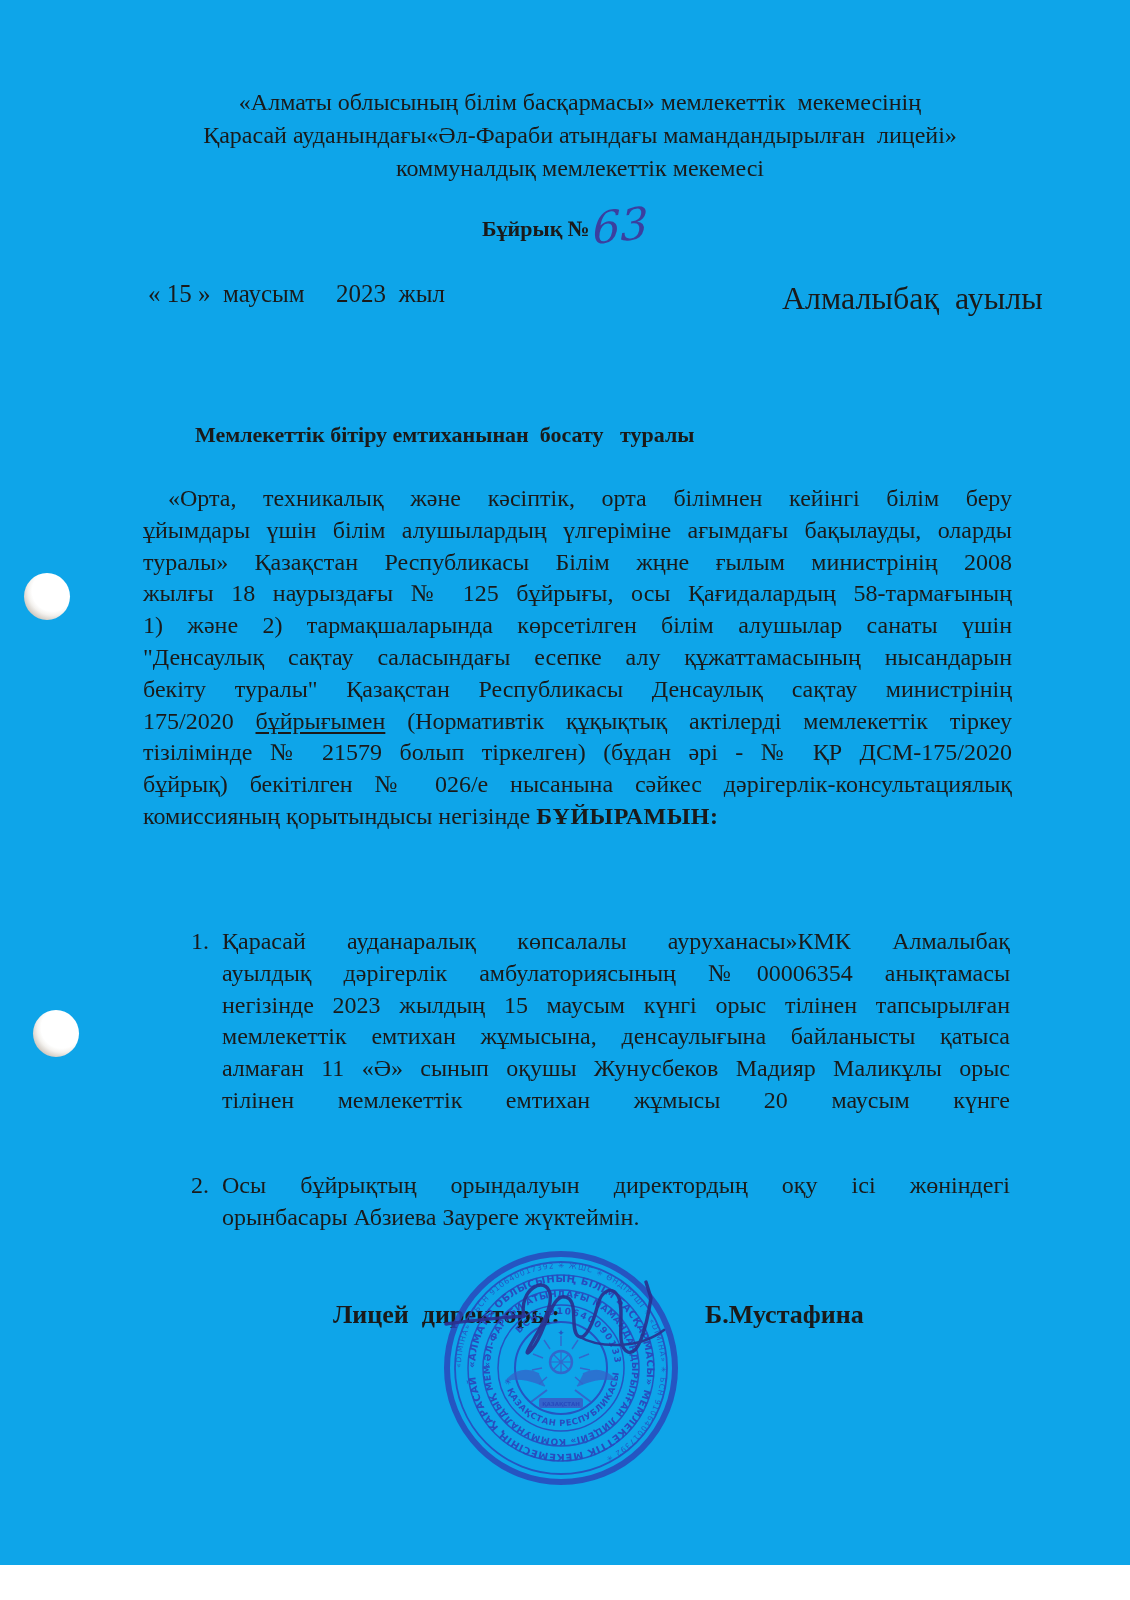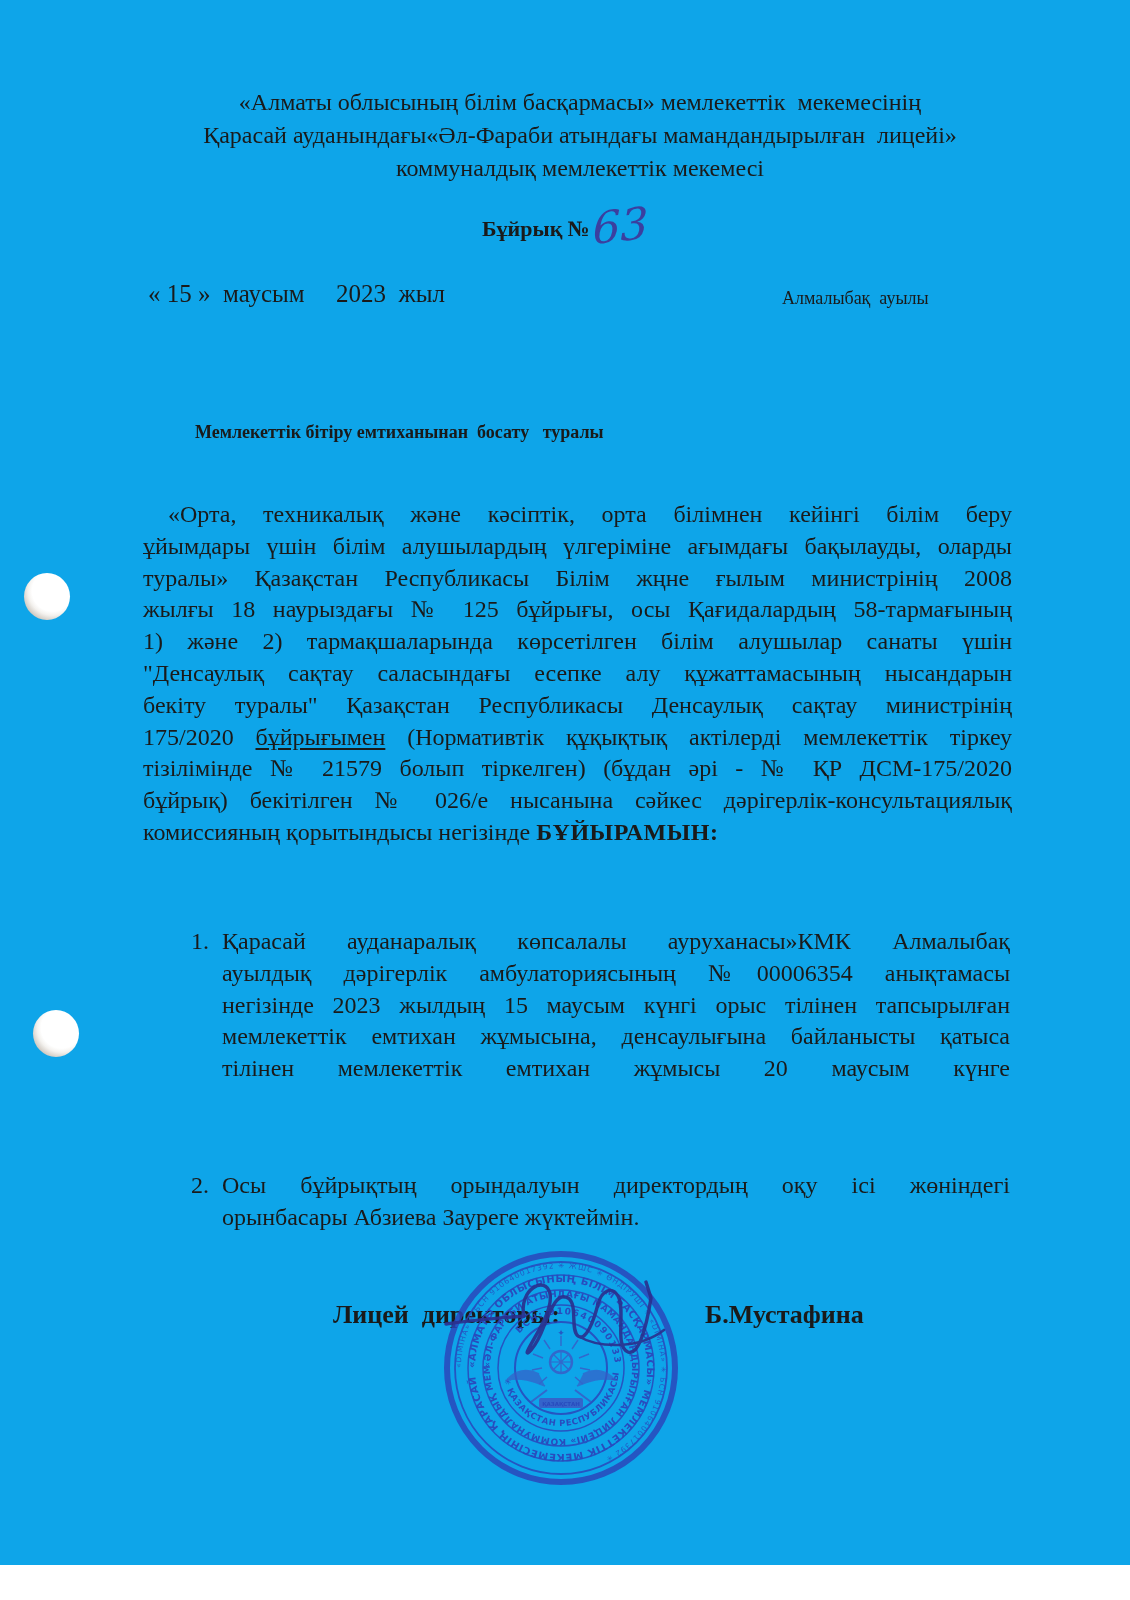--- a/index.html
+++ b/index.html
@@ -28,25 +28,25 @@
   .order-label{font-weight:bold;font-size:22px;}
   .order-number{
     display:inline-block;font-size:44px;line-height:30px;
     font-style:italic;color:#3b3f9f;
     transform:rotate(-6deg) translateY(5px) skewX(-6deg);
     font-family:"DejaVu Serif", serif;
     margin-left:2px;
   }
   
   .date-part{position:absolute;left:148px;top:280px;font-size:25px;white-space:pre;}
-  .place-part{position:absolute;left:782px;top:288px;font-size:18px;white-space:pre;}
-  
-  .subject{position:absolute;left:195px;top:422px;font-size:18px;font-weight:bold;white-space:pre;text-align:right;}
-  
-  .body-par{position:absolute;left:143px;top:499px;width:869px;font-size:24px;}
+  .place-part{position:absolute;left:782px;top:280px;font-size:32px;white-space:pre;}
+  
+  .subject{position:absolute;left:195px;top:422px;font-size:22px;font-weight:bold;white-space:pre;text-align:right;}
+  
+  .body-par{position:absolute;left:143px;top:483px;width:869px;font-size:24px;}
   .jline{
     line-height:31.8px;height:31.8px;
     text-align:justify;text-align-last:justify;
     white-space:normal;overflow:visible;
   }
   .jline.last{text-align-last:left;}
   .body-par .jline:first-child{text-indent:25px;}
   .jline u{text-underline-offset:3px;}
   .jline b{font-weight:bold;letter-spacing:.5px;}
   
@@ -108,20 +108,21 @@
       <div class="jline last">комиссияның қорытындысы негізінде <b>БҰЙЫРАМЫН:</b></div>
     </div>
 
   <div class="item item-1">
     <span class="item-num">1.</span>
     <div>
         <div class="jline">Қарасай ауданаралық көпсалалы ауруханасы»КМК Алмалыбақ</div>
         <div class="jline">ауылдық дәрігерлік амбулаториясының №00006354 анықтамасы</div>
         <div class="jline">негізінде 2023 жылдың 15 маусым күнгі орыс тілінен тапсырылған</div>
         <div class="jline">мемлекеттік емтихан жұмысына, денсаулығына байланысты қатыса</div>
+        <div class="jline">алмаған 11 «Ә» сынып оқушы Жунусбеков Мадияр Маликұлы орыс</div>
         <div class="jline">тілінен мемлекеттік емтихан жұмысы 20 маусым күнге</div>
       </div>
   </div>
 
   <div class="item item-2">
     <span class="item-num">2.</span>
     <div>
         <div class="jline">Осы бұйрықтың орындалуын директордың оқу ісі жөніндегі</div>
         <div class="jline last">орынбасары Абзиева Зауреге жүктеймін.</div>
       </div>

